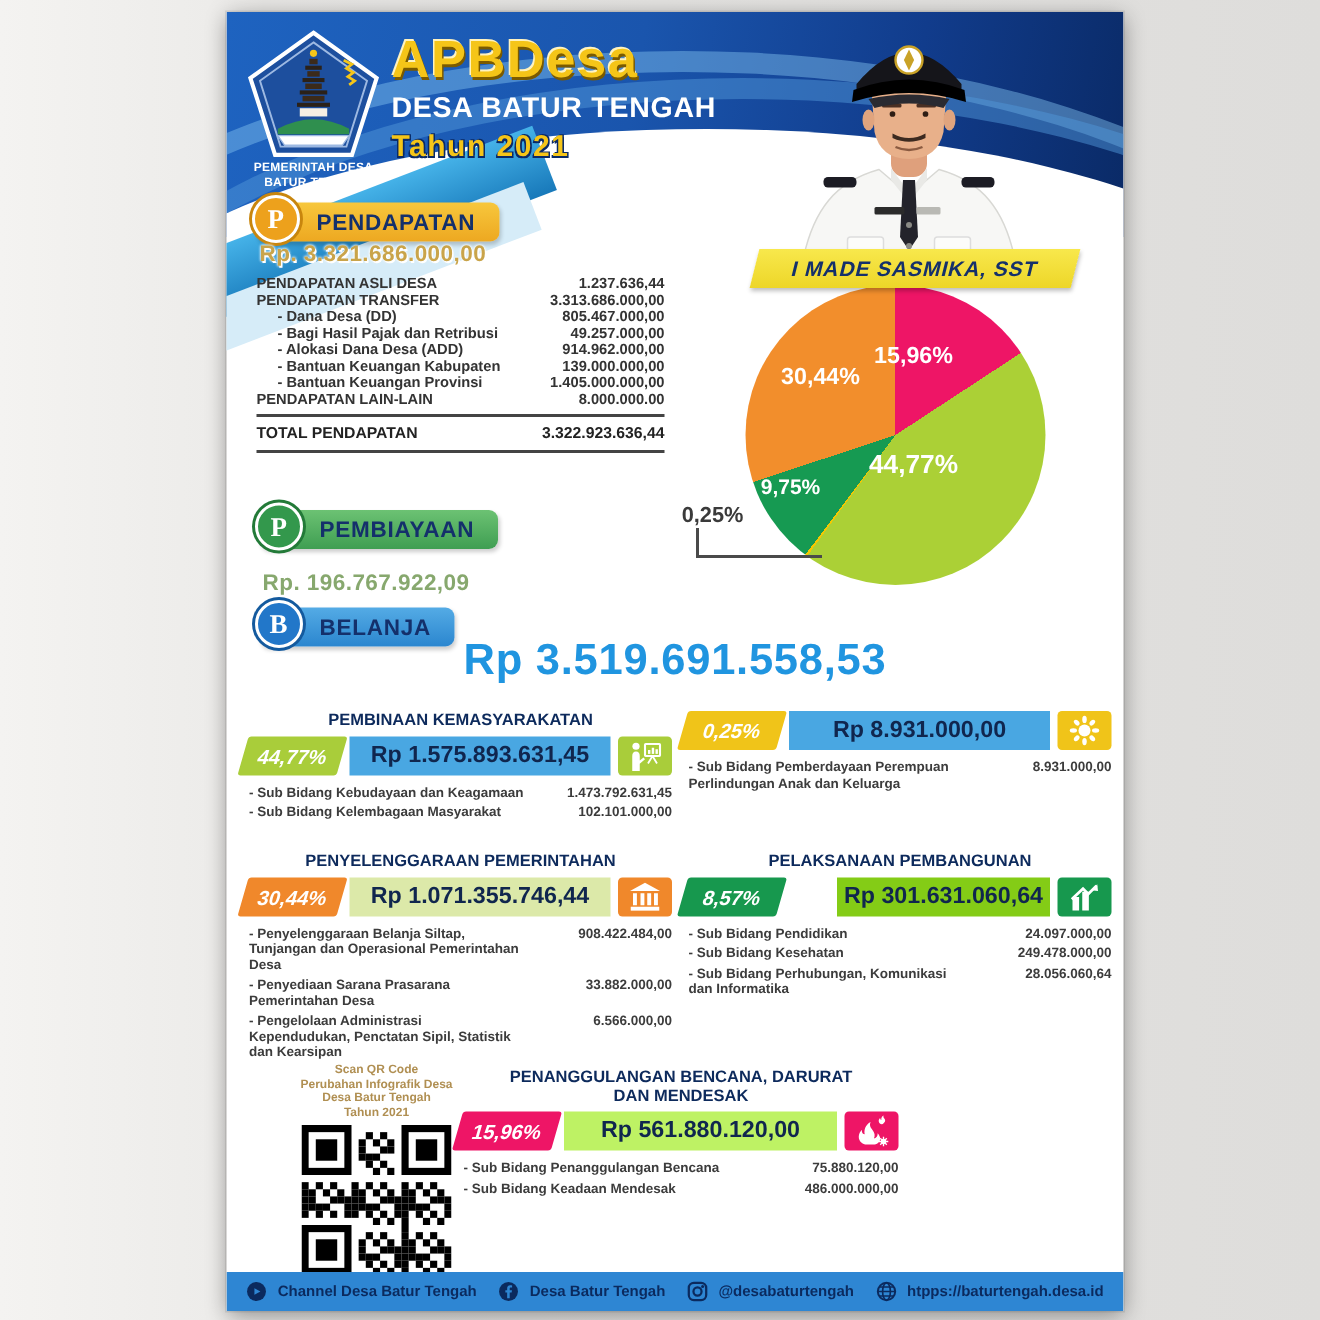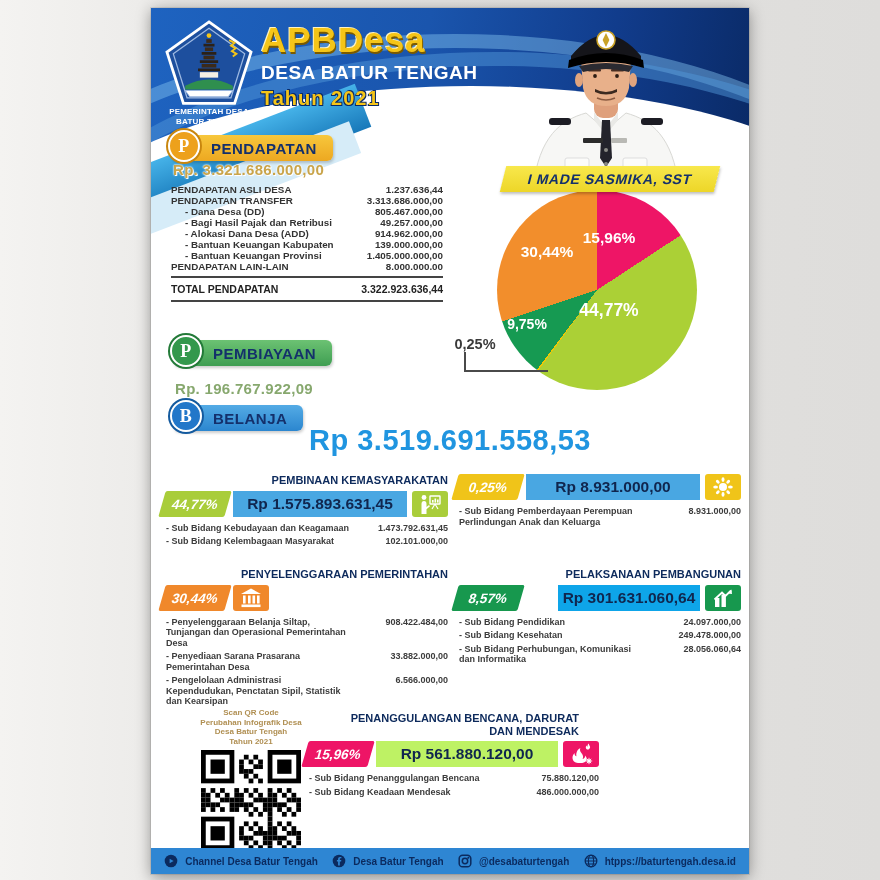--- a/index.html
+++ b/index.html
@@ -60,21 +60,21 @@
   .pie-label{position:absolute;transform:translate(-50%,-50%);color:#fff;font-weight:bold;white-space:nowrap;}
   .callout-label{position:absolute;transform:translate(-50%,-50%);color:#3a3a3a;font-weight:bold;font-size:14.5px;}
   .callout-line{position:absolute;left:33px;top:164px;width:82px;height:18px;
     border-left:2px solid #4a4a4a;border-bottom:2px solid #4a4a4a;}
   
   .pb-amount{position:absolute;left:24px;top:372px;font-size:15px;font-weight:bold;color:#87a86e;letter-spacing:.3px;}
   .bel-amount{position:absolute;left:0;top:416px;width:598px;text-align:center;
     font-size:29px;font-weight:800;color:#2095e0;letter-spacing:.5px;}
   
   .cat-box{position:absolute;z-index:2;}
-  .cat-title{text-align:right;font-size:11px;font-weight:bold;color:#0d2a5c;line-height:12.5px;margin-bottom:4px;}
+  .cat-title{text-align:center;font-size:11px;font-weight:bold;color:#0d2a5c;line-height:12.5px;margin-bottom:4px;}
   .cat-bar{display:flex;align-items:stretch;height:26px;gap:5px;}
   .pct{width:66px;transform:skewX(-16deg);display:flex;align-items:center;justify-content:center;
     color:#fff;font-weight:bold;font-size:13.5px;border-radius:2px;margin-left:-4px;flex:none;}
   .amountbar{flex:1;display:flex;align-items:center;justify-content:center;font-weight:bold;font-size:15.5px;color:#10264e;}
   .iconbox{width:36px;border-radius:3px;display:flex;align-items:center;justify-content:center;flex:none;}
   .cat-items{margin-top:6px;display:flex;flex-direction:column;gap:3px;}
   .citem{display:flex;justify-content:space-between;align-items:flex-start;
     font-size:9px;font-weight:bold;color:#3c3c3c;line-height:10.5px;}
   .citem .cl{max-width:185px;}
   .citem .cv{text-align:left;white-space:nowrap;margin-left:18px;}
@@ -279,20 +279,21 @@
           <span class="cl">- Sub Bidang Pemberdayaan Perempuan Perlindungan Anak dan Keluarga</span>
           <span class="cv">8.931.000,00</span>
         </div>
     </div>
   </div>
 
   <div class="cat-box" style="left:15px;top:560px;width:282px;">
     <div class="cat-title">PENYELENGGARAAN PEMERINTAHAN</div>
     <div class="cat-bar">
       <div class="pct" style="background: rgb(240, 136, 43);">30,44%</div>
+      <div class="amountbar" style="background: rgb(220, 233, 169);">Rp 1.071.355.746,44</div>
       <div class="iconbox" style="background: rgb(240, 136, 43);">
         <svg width="24" height="24" viewBox="0 0 24 24" fill="#fff">
           <path d="M12 2.5 L22 8 H2 Z"></path>
           <rect x="4" y="9.5" width="2.6" height="8"></rect>
             <rect x="9" y="9.5" width="2.6" height="8"></rect>
           <rect x="13.5" y="9.5" width="2.6" height="8"></rect>
             <rect x="18" y="9.5" width="2.6" height="8"></rect>
           <rect x="2.5" y="18.5" width="19" height="2.6"></rect>
         </svg>
       </div>
@@ -310,21 +311,21 @@
           <span class="cl">- Pengelolaan Administrasi Kependudukan, Penctatan Sipil, Statistik dan Kearsipan</span>
           <span class="cv">6.566.000,00</span>
         </div>
     </div>
   </div>
 
   <div class="cat-box" style="left:308px;top:560px;width:282px;">
     <div class="cat-title">PELAKSANAAN PEMBANGUNAN</div>
     <div class="cat-bar">
       <div class="pct" style="background: rgb(23, 152, 78);">8,57%</div>
-      <div class="amountbar" style="background: #0ea5e9; margin-left: 32px;">Rp 301.631.060,64</div>
+      <div class="amountbar" style="background: #84cc16; margin-left: 32px;">Rp 301.631.060,64</div>
       <div class="iconbox" style="background: rgb(23, 152, 78);">
         <svg width="24" height="24" viewBox="0 0 24 24">
           <rect x="4" y="12" width="4.4" height="9" fill="#fff"></rect>
           <rect x="10.5" y="8.5" width="4.4" height="12.5" fill="#fff"></rect>
           <path d="M3.5 13.5 L11 6.5 L14.5 10 L20 4.5" stroke="#fff" stroke-width="1.8" fill="none"></path>
           <path d="M20.5 3.5 l0.5 4.5 -4.5 -0.5 Z" fill="#fff"></path>
         </svg>
       </div>
     </div>
     <div class="cat-items">

